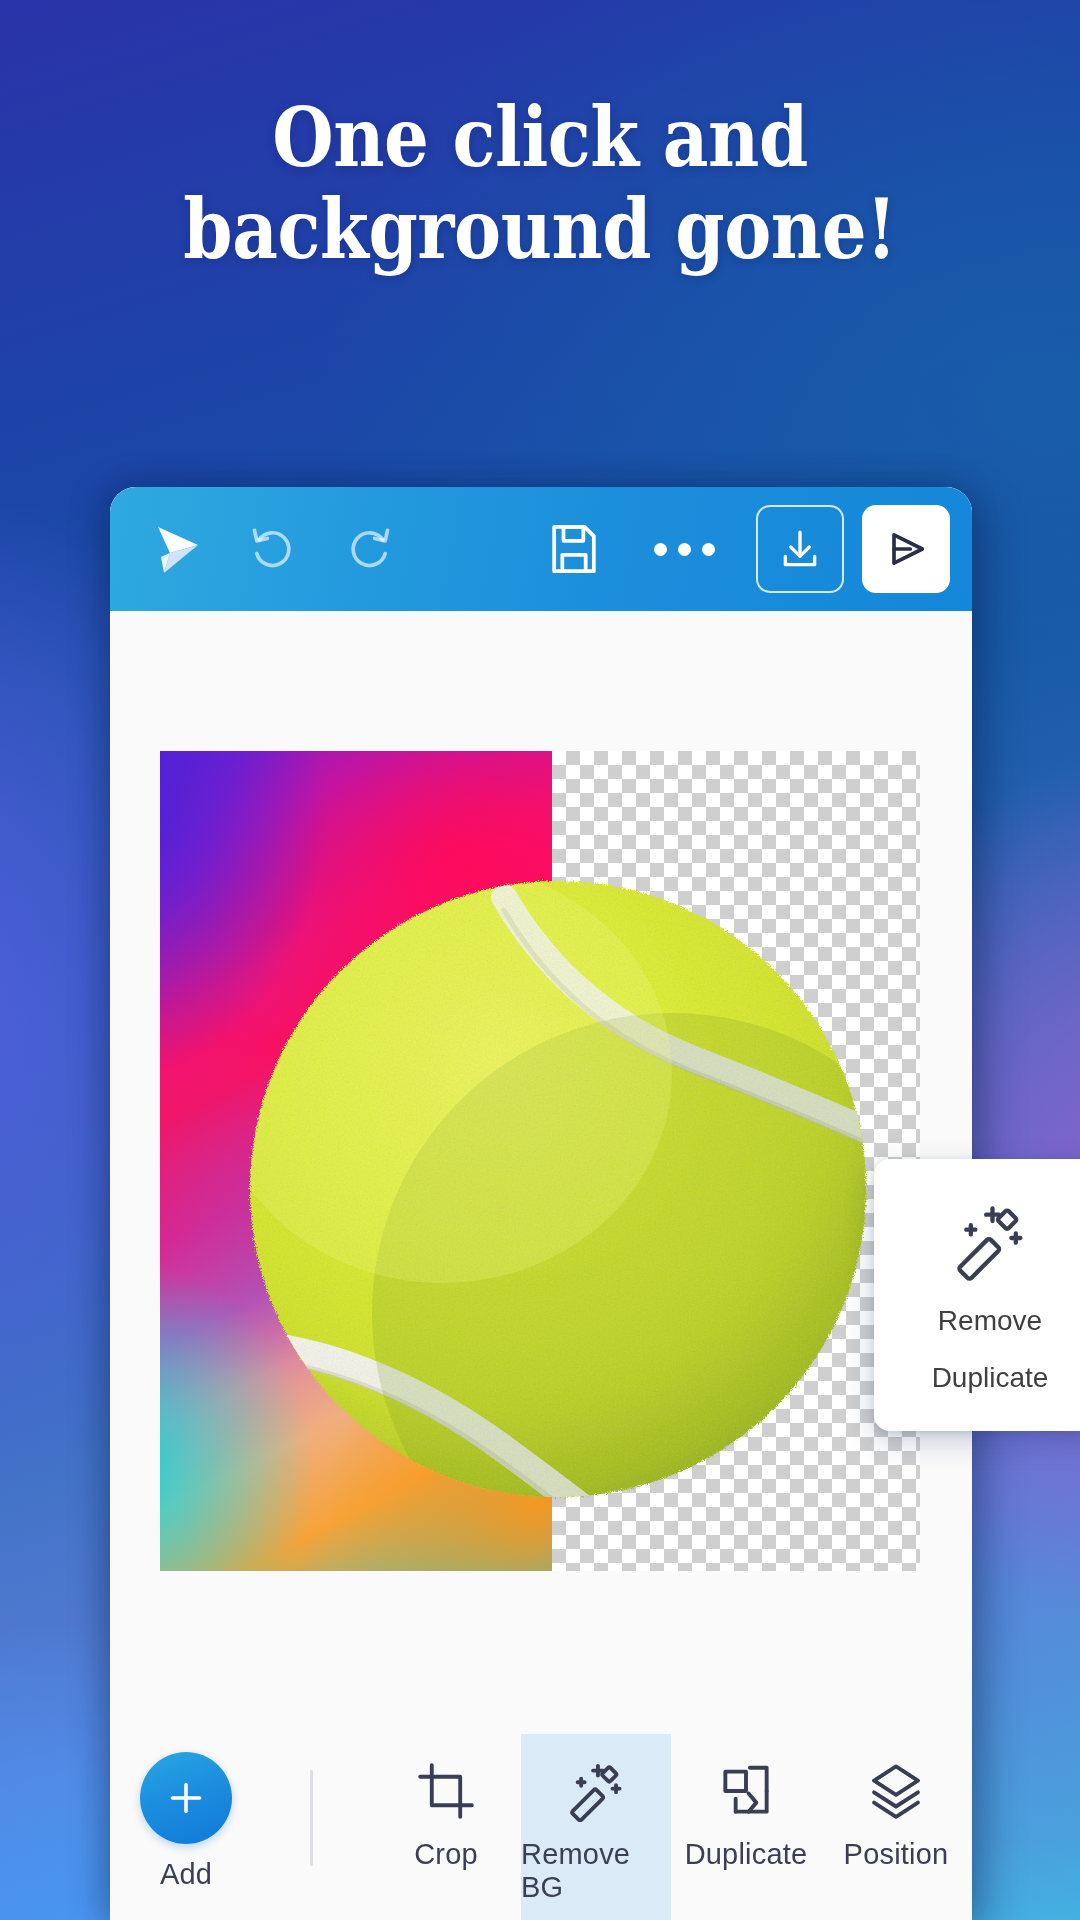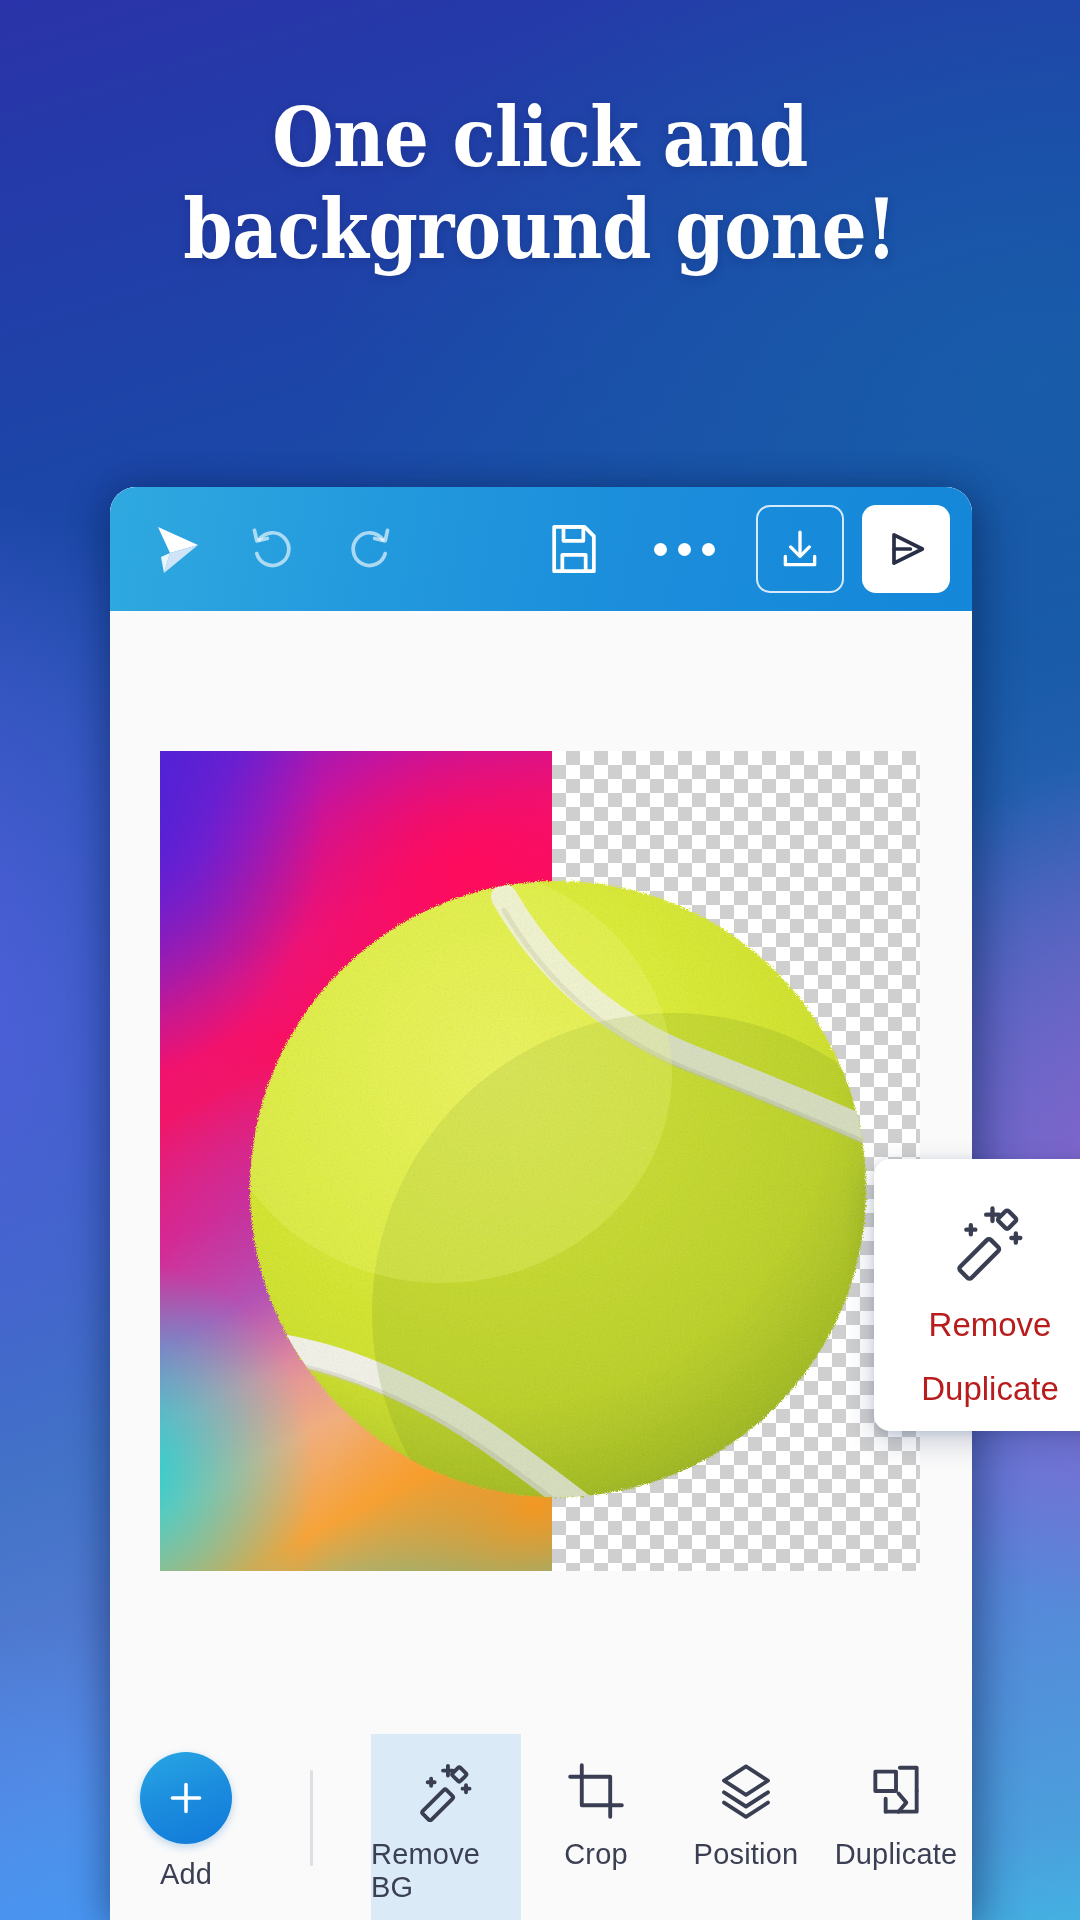--- a/index.html
+++ b/index.html
@@ -141,22 +141,22 @@
     width:232px; height:272px;
     background:#ffffff;
     border-radius:16px;
     box-shadow:0 10px 30px rgba(20,40,90,0.22), 0 2px 8px rgba(20,40,90,0.12);
     display:flex; flex-direction:column; align-items:center;
     z-index:6;
   }
   #tipcard .wand { margin-top:42px; }
   #tipcard .tl {
     margin-top:16px;
-    color:#b91c1c;
-    font-size:33px;
+    color:#404040;
+    font-size:28px;
     line-height:1.45;
     text-align:left;
     font-weight:400;
   }
 
   
   #bottombar {
     position:absolute; left:0; right:0; bottom:0; height:186px;
     background:#fafafa;
     display:flex; align-items:flex-start;gap:48px;
@@ -311,57 +311,57 @@
           <path d="M22 9 V35 M9 22 H35"></path>
         </svg>
       </div>
       <div class="lab">Add</div>
     </div>
 
     <div id="vdiv"></div>
 
     <div id="toolsrow">
 
+      <div class="tool">
+        <svg width="62" height="62" viewBox="0 0 48 48" fill="none" stroke="#3a3e52" stroke-width="3" stroke-linecap="round" stroke-linejoin="round">
+          <path d="M13 4 V35 H44"></path>
+          <path d="M4 13 H35 V44"></path>
+        </svg>
+        <div class="lab">Crop</div>
+      </div>
+
       <div class="tool sel">
         <svg width="62" height="62" viewBox="0 0 48 48" fill="none" stroke="#3a3e52" stroke-width="3" stroke-linecap="round" stroke-linejoin="round">
           <rect x="4.5" y="30" width="26" height="9.5" rx="1.6" transform="rotate(-45 17.5 34.7)"></rect>
           <rect x="30" y="7" width="8.5" height="8.5" rx="1.4" transform="rotate(-45 34.2 11.2)"></rect>
           <path d="M25.5 4.5 V12 M21.7 8.2 H29.3"></path>
           <path d="M12.5 14.5 V20 M9.8 17.2 H15.2"></path>
           <path d="M39.5 19.5 V25 M36.8 22.2 H42.2"></path>
         </svg>
         <div class="lab">Remove BG</div>
       </div>
 
       <div class="tool">
         <svg width="62" height="62" viewBox="0 0 48 48" fill="none" stroke="#3a3e52" stroke-width="3" stroke-linecap="round" stroke-linejoin="round">
-          <path d="M13 4 V35 H44"></path>
-          <path d="M4 13 H35 V44"></path>
-        </svg>
-        <div class="lab">Crop</div>
+          <path d="M27 6 H40 V24"></path>
+          <path d="M8 9 H24 V24 H8 Z"></path>
+          <path d="M16 40 H40 V24"></path>
+          <path d="M16 40 V30"></path>
+          <polyline points="24,33 30,40 24,47" transform="translate(2,-7) scale(1)"></polyline>
+        </svg>
+        <div class="lab">Duplicate</div>
       </div>
 
       <div class="tool">
         <svg width="62" height="62" viewBox="0 0 48 48" fill="none" stroke="#3a3e52" stroke-width="3" stroke-linecap="round" stroke-linejoin="round">
           <path d="M24 5 L41 16 L24 27 L7 16 Z"></path>
           <polyline points="7,25 24,36 41,25"></polyline>
           <polyline points="7,33 24,44 41,33"></polyline>
         </svg>
         <div class="lab">Position</div>
-      </div>
-
-      <div class="tool">
-        <svg width="62" height="62" viewBox="0 0 48 48" fill="none" stroke="#3a3e52" stroke-width="3" stroke-linecap="round" stroke-linejoin="round">
-          <path d="M27 6 H40 V24"></path>
-          <path d="M8 9 H24 V24 H8 Z"></path>
-          <path d="M16 40 H40 V24"></path>
-          <path d="M16 40 V30"></path>
-          <polyline points="24,33 30,40 24,47" transform="translate(2,-7) scale(1)"></polyline>
-        </svg>
-        <div class="lab">Duplicate</div>
       </div>
 
     </div>
   </div>
 
  </div>
 
  <div id="tipcard">
    <div class="wand">
      <svg width="80" height="80" viewBox="0 0 48 48" fill="none" stroke="#3a3e52" stroke-width="2.6" stroke-linecap="round" stroke-linejoin="round">

